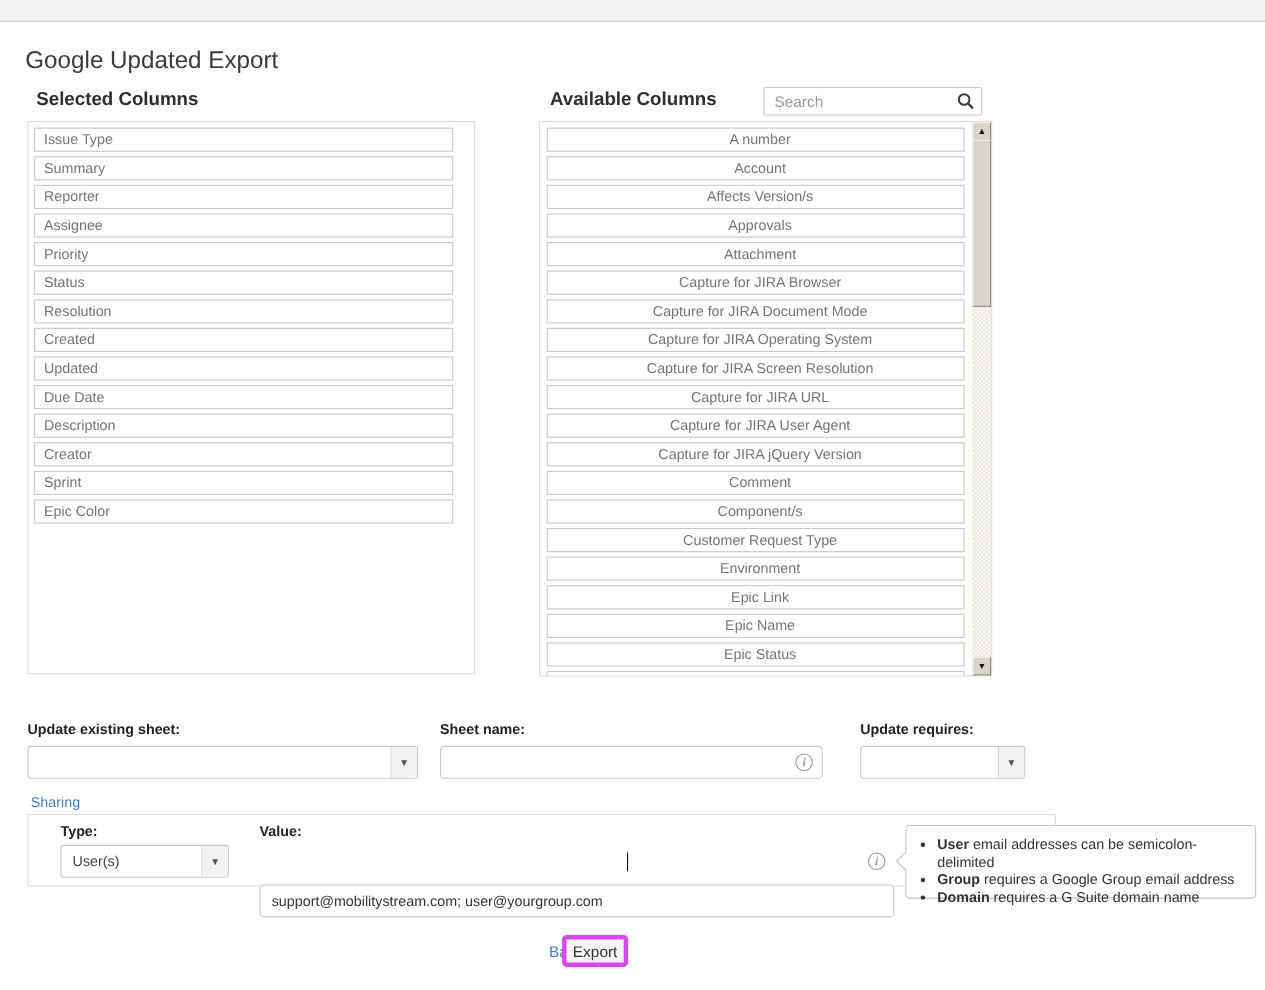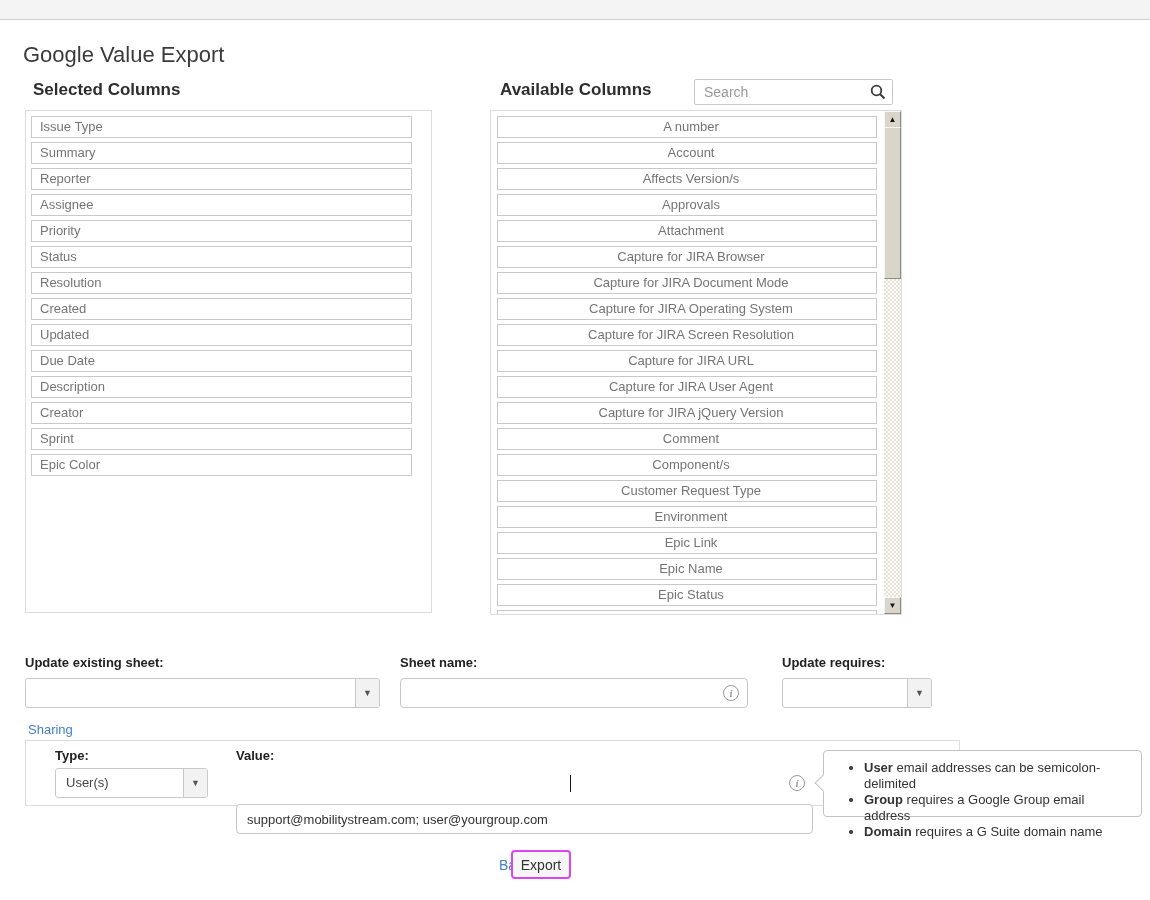--- a/index.html
+++ b/index.html
@@ -74,35 +74,35 @@
   .sharing-box { position:absolute; left:25px; top:740px; width:935px; height:66px;
     border:1px solid #dcdcdc; background:#fff; }
   .caret { position:absolute; left:570px; top:775px; width:1px; height:17px; background:#111; }
 
   
   .tooltip { position:absolute; left:823px; top:750px; width:319px; height:67px;
     background:#fff; border:1px solid #c2c2c2; border-radius:4px; z-index:5; }
   .tooltip-arrow { position:absolute; left:-7px; top:26px; width:12px; height:12px;
     background:#fff; border-left:1px solid #c2c2c2; border-bottom:1px solid #c2c2c2;
     transform:rotate(45deg); }
-  .tooltip ul { margin:9px 8px 8px 40px; }
+  .tooltip ul { margin:9px 8px 8px 28px; }
   .tooltip li { font-size:13px; color:#333; line-height:16px; }
 
   
   .back-link { left:470px; top:857px; font-size:14px;margin-left:29px; }
   .export-btn { position:absolute; left:511px; top:850px; width:60px; height:29px;
-    background:#f6f6f6; border:2px solid #d946ef; border-radius:4px; font-size:14px;
+    background:#f6f6f6; border:4px solid #d946ef; border-radius:4px; font-size:14px;
     color:#333; font-family:inherit; cursor:pointer; }
 </style>
 </head>
 <body>
 
 <div class="topbar"></div>
 
-<div class="page-title">Google Value Export</div>
+<div class="page-title">Google Updated Export</div>
 
 <div class="section-heading heading-selected">Selected Columns</div>
 
 <div class="section-heading heading-available">Available Columns</div>
 
 <div class="search-wrap">
   <input class="search-input" type="text" placeholder="Search" style="">
   <svg class="search-icon" viewBox="0 0 16 16">
     <circle cx="6.5" cy="6.5" r="4.8" fill="none" stroke="#3a3a3a" stroke-width="1.8"></circle>
     <line x1="10.2" y1="10.2" x2="14.5" y2="14.5" stroke="#3a3a3a" stroke-width="2"></line>

